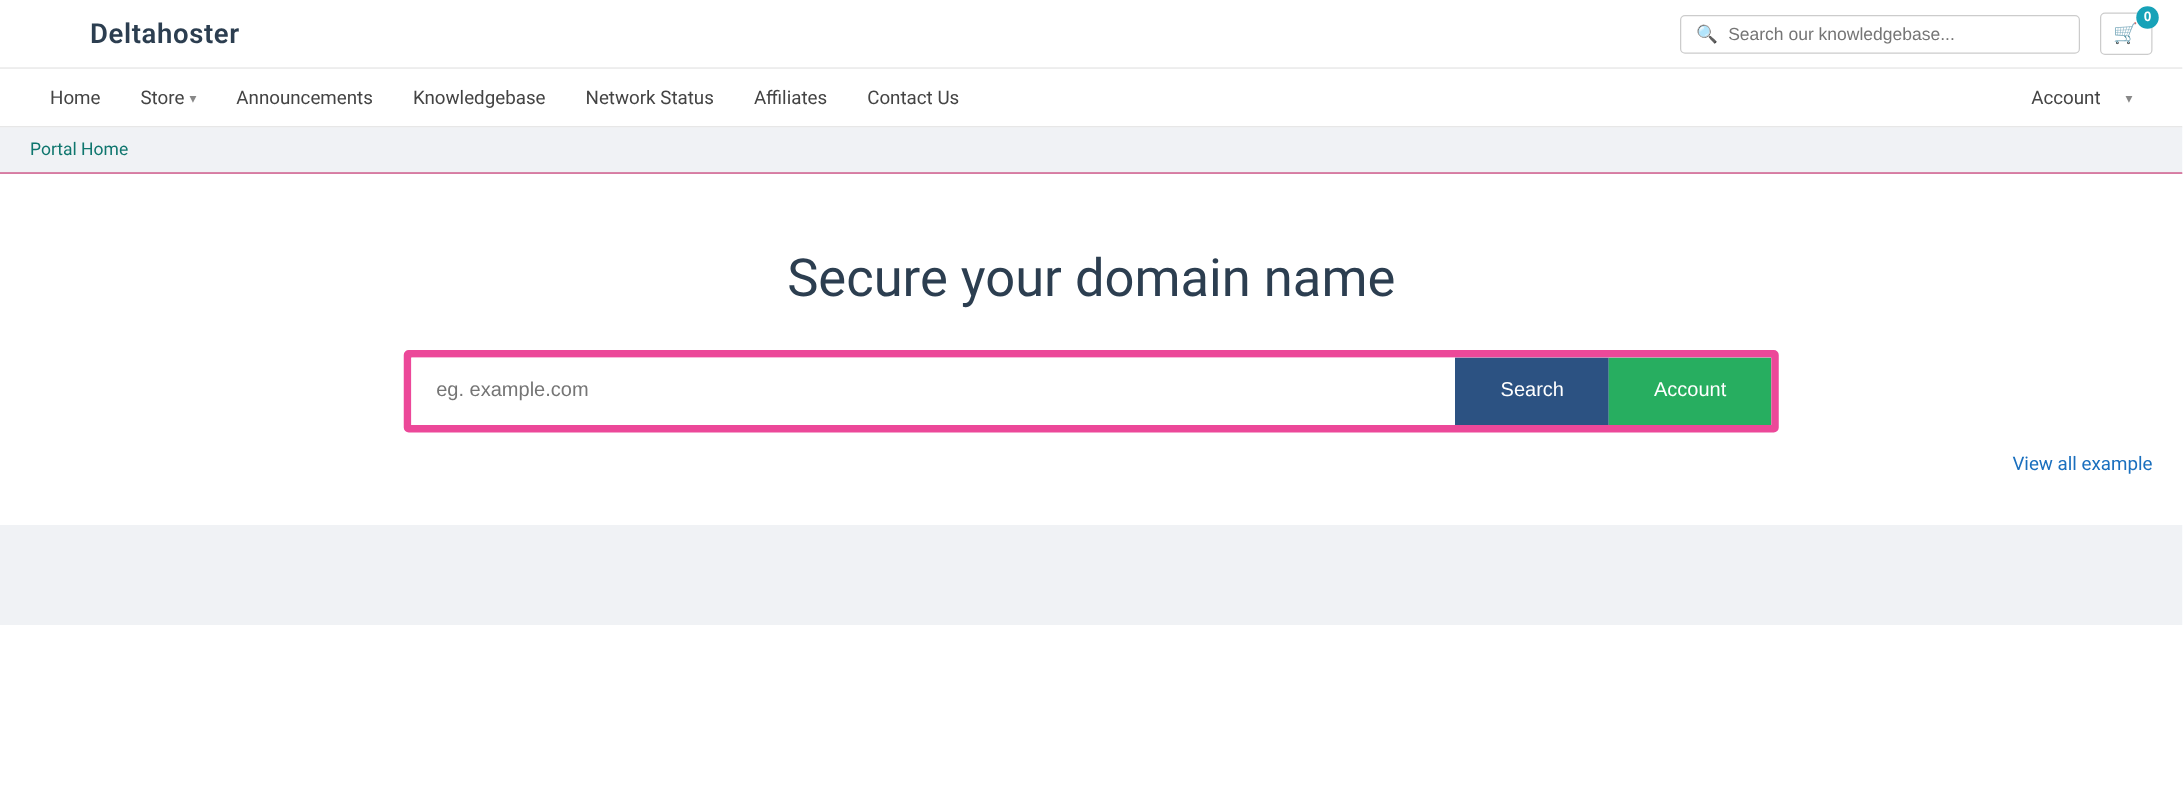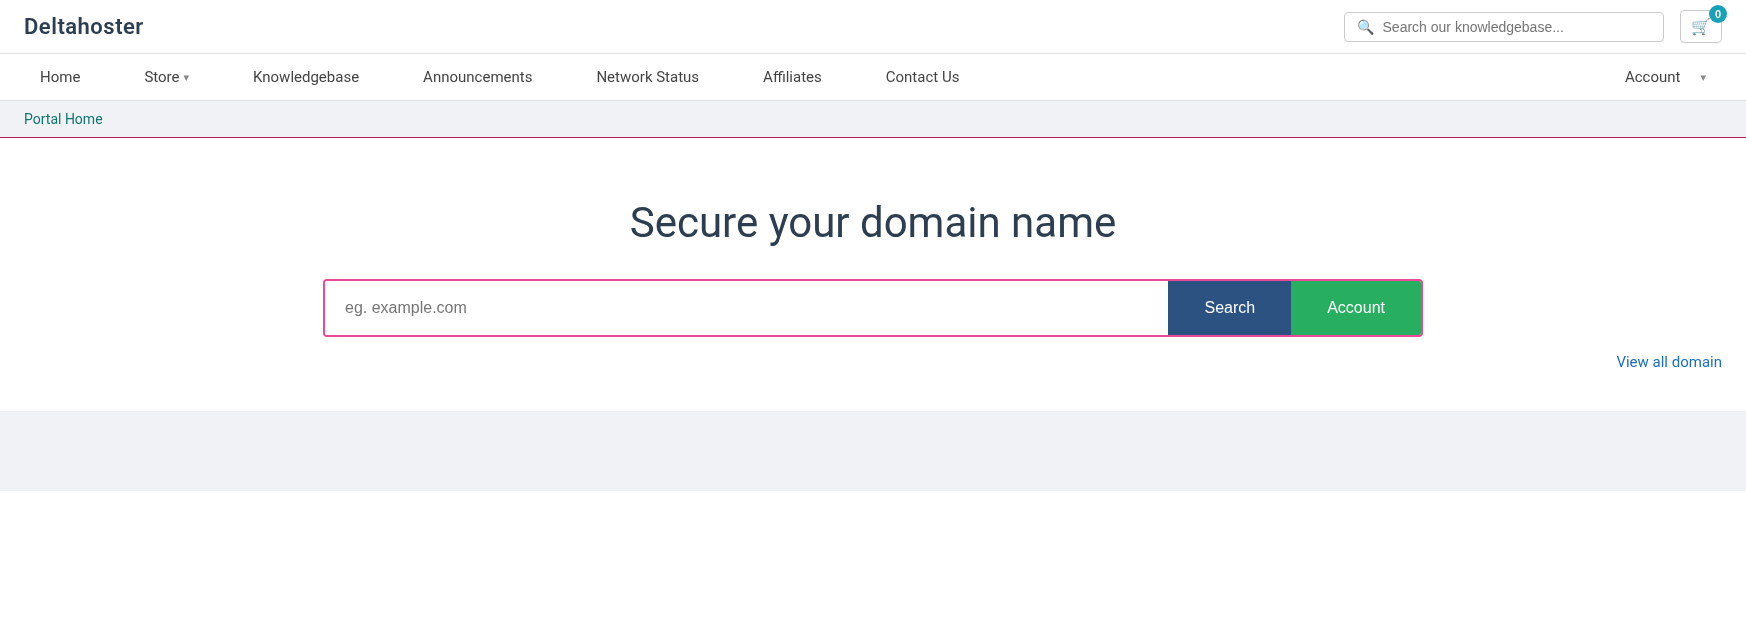--- a/index.html
+++ b/index.html
@@ -12,20 +12,21 @@
       justify-content: space-between;
       padding: 10px 24px;
       border-bottom: 1px solid #e0e0e0;
       background: #fff;
     }
     .brand {
       font-size: 22px;
       font-weight: 600;
       color: #2c3e50;
       letter-spacing: 0.5px;
+      margin-left: 48px;
     }
     .header-right {
       display: flex;
       align-items: center;
       gap: 16px;
     }
     .search-box {
       display: flex;
       align-items: center;
       border: 1px solid #ccc;
@@ -78,21 +79,20 @@
       display: flex;
       align-items: center;
       padding: 0 24px;
       border-bottom: 1px solid #e0e0e0;
       background: #fff;
     }
     .nav-left {
       display: flex;
       align-items: center;
       flex: 1;
-      gap: 32px;
     }
     .nav-item {
       padding: 14px 16px;
       font-size: 15px;
       color: #444;
       cursor: pointer;
       text-decoration: none;
       display: flex;
       align-items: center;
       gap: 4px;
@@ -135,21 +135,21 @@
     .hero-title {
       font-size: 42px;
       font-weight: 400;
       color: #2c3e50;
       margin-bottom: 32px;
       text-align: left;
     }
     .domain-search-bar {
       display: flex;
       align-items: center;
-      border: 2px solid #ec4899;
+      border: 6px solid #ec4899;
       border-radius: 4px;
       width: 100%;
       max-width: 1100px;
       overflow: hidden;
       background: #fff;
     }
     .domain-input {
       flex: 1;
       border: none;
       outline: none;
@@ -214,24 +214,24 @@
 <nav class="nav">
   <div class="nav-left">
     <a class="nav-item">
       <span>Home</span>
     </a>
     <a class="nav-item">
       <span>Store</span>
       <span class="chevron">▾</span>
     </a>
     <a class="nav-item">
+      <span>Announcements</span>
+    </a>
+    <a class="nav-item">
       <span>Knowledgebase</span>
-    </a>
-    <a class="nav-item">
-      <span>Announcements</span>
     </a>
     <a class="nav-item">
       <span>Network Status</span>
     </a>
     <a class="nav-item">
       <span>Affiliates</span>
     </a>
     <a class="nav-item">
       <span>Contact Us</span>
     </a>
@@ -246,16 +246,16 @@
   <span>Portal Home</span>
 </div>
 
 <section class="hero">
   <h1 class="hero-title">Secure your domain name</h1>
   <div class="domain-search-bar">
     <input class="domain-input" type="text" placeholder="eg. example.com" style="">
     <button class="btn-search">Search</button>
     <button class="btn-transfer">Account</button>
   </div>
-  <a class="view-pricing-link">View all domain</a>
+  <a class="view-pricing-link">View all example</a>
 </section>
 
 <div class="footer-bar"></div>
 
 </body></html>

